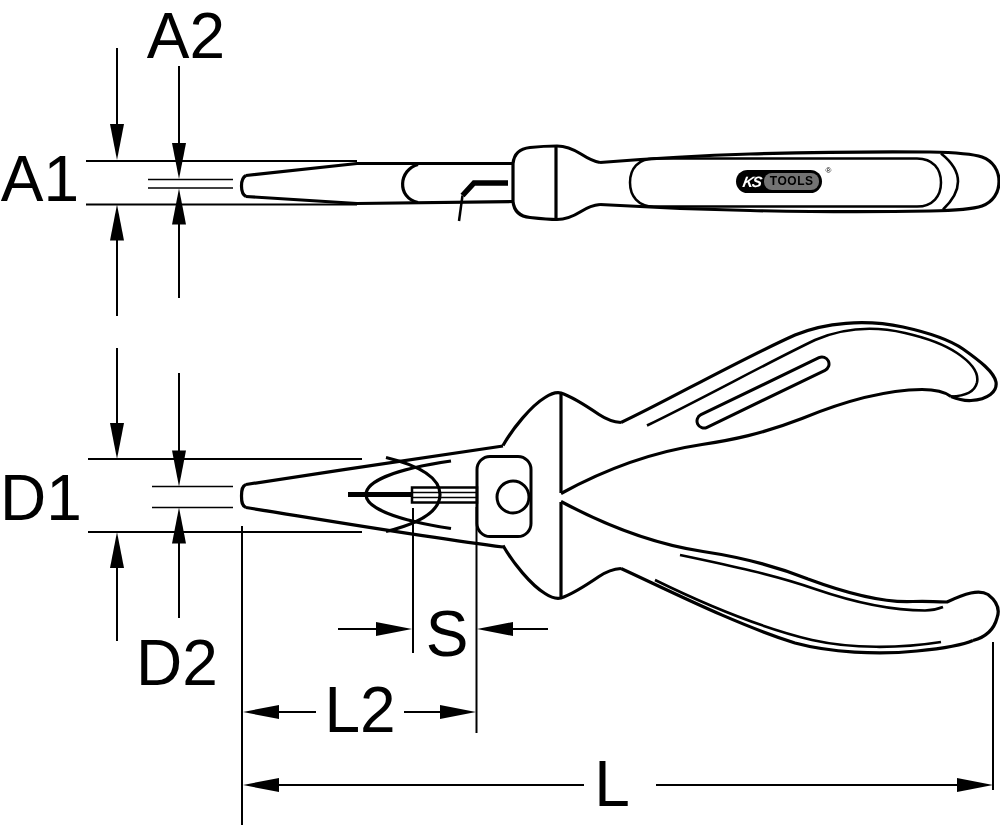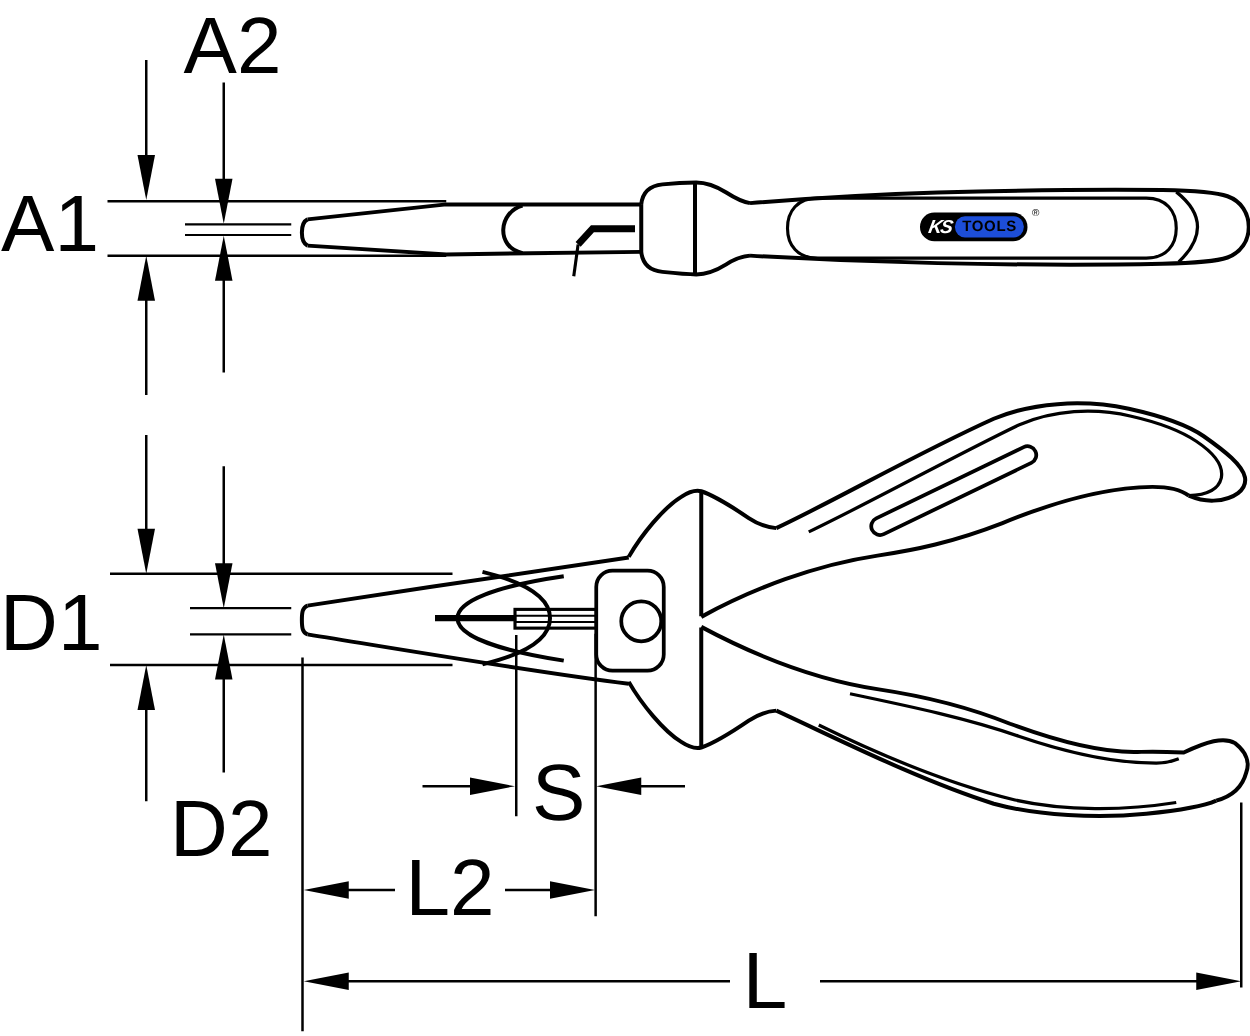--- a/index.html
+++ b/index.html
@@ -5,21 +5,21 @@
   html,body{margin:0;padding:0;background:#fff;}
   .stage{position:relative;width:1000px;height:829px;background:#ffffff;overflow:hidden;
          font-family:"Liberation Sans",sans-serif;}
   svg{position:absolute;left:0;top:0;}
   .dim-label{font-family:"Liberation Sans",sans-serif;font-size:64px;fill:#000;}
   
   .logo{position:absolute;left:736px;top:170px;height:23px;display:inline-flex;align-items:center;
         background:#000;border-radius:12px;padding:0 3px 0 7px;box-sizing:border-box;}
   .logo .ks{color:#fff;font-weight:700;font-style:italic;font-size:15px;letter-spacing:-1.5px;
             transform:skewX(-10deg);margin-right:3px;line-height:1;}
-  .logo .tools{background:#1d4ed8;color:#000;font-weight:700;font-size:12px;letter-spacing:0.5px;
+  .logo .tools{background:#737373;color:#000;font-weight:700;font-size:12px;letter-spacing:0.5px;
                border-radius:8px;padding:1px 6px;line-height:1.3;}
   .logo .reg{position:absolute;right:-9px;top:-4px;color:#000;font-size:8px;font-weight:400;}
 </style>
 </head>
 <body>
 
 <div class="stage">
 <svg width="1000" height="829" viewBox="0 0 1000 829">
 
   <g stroke="#000" fill="none">

